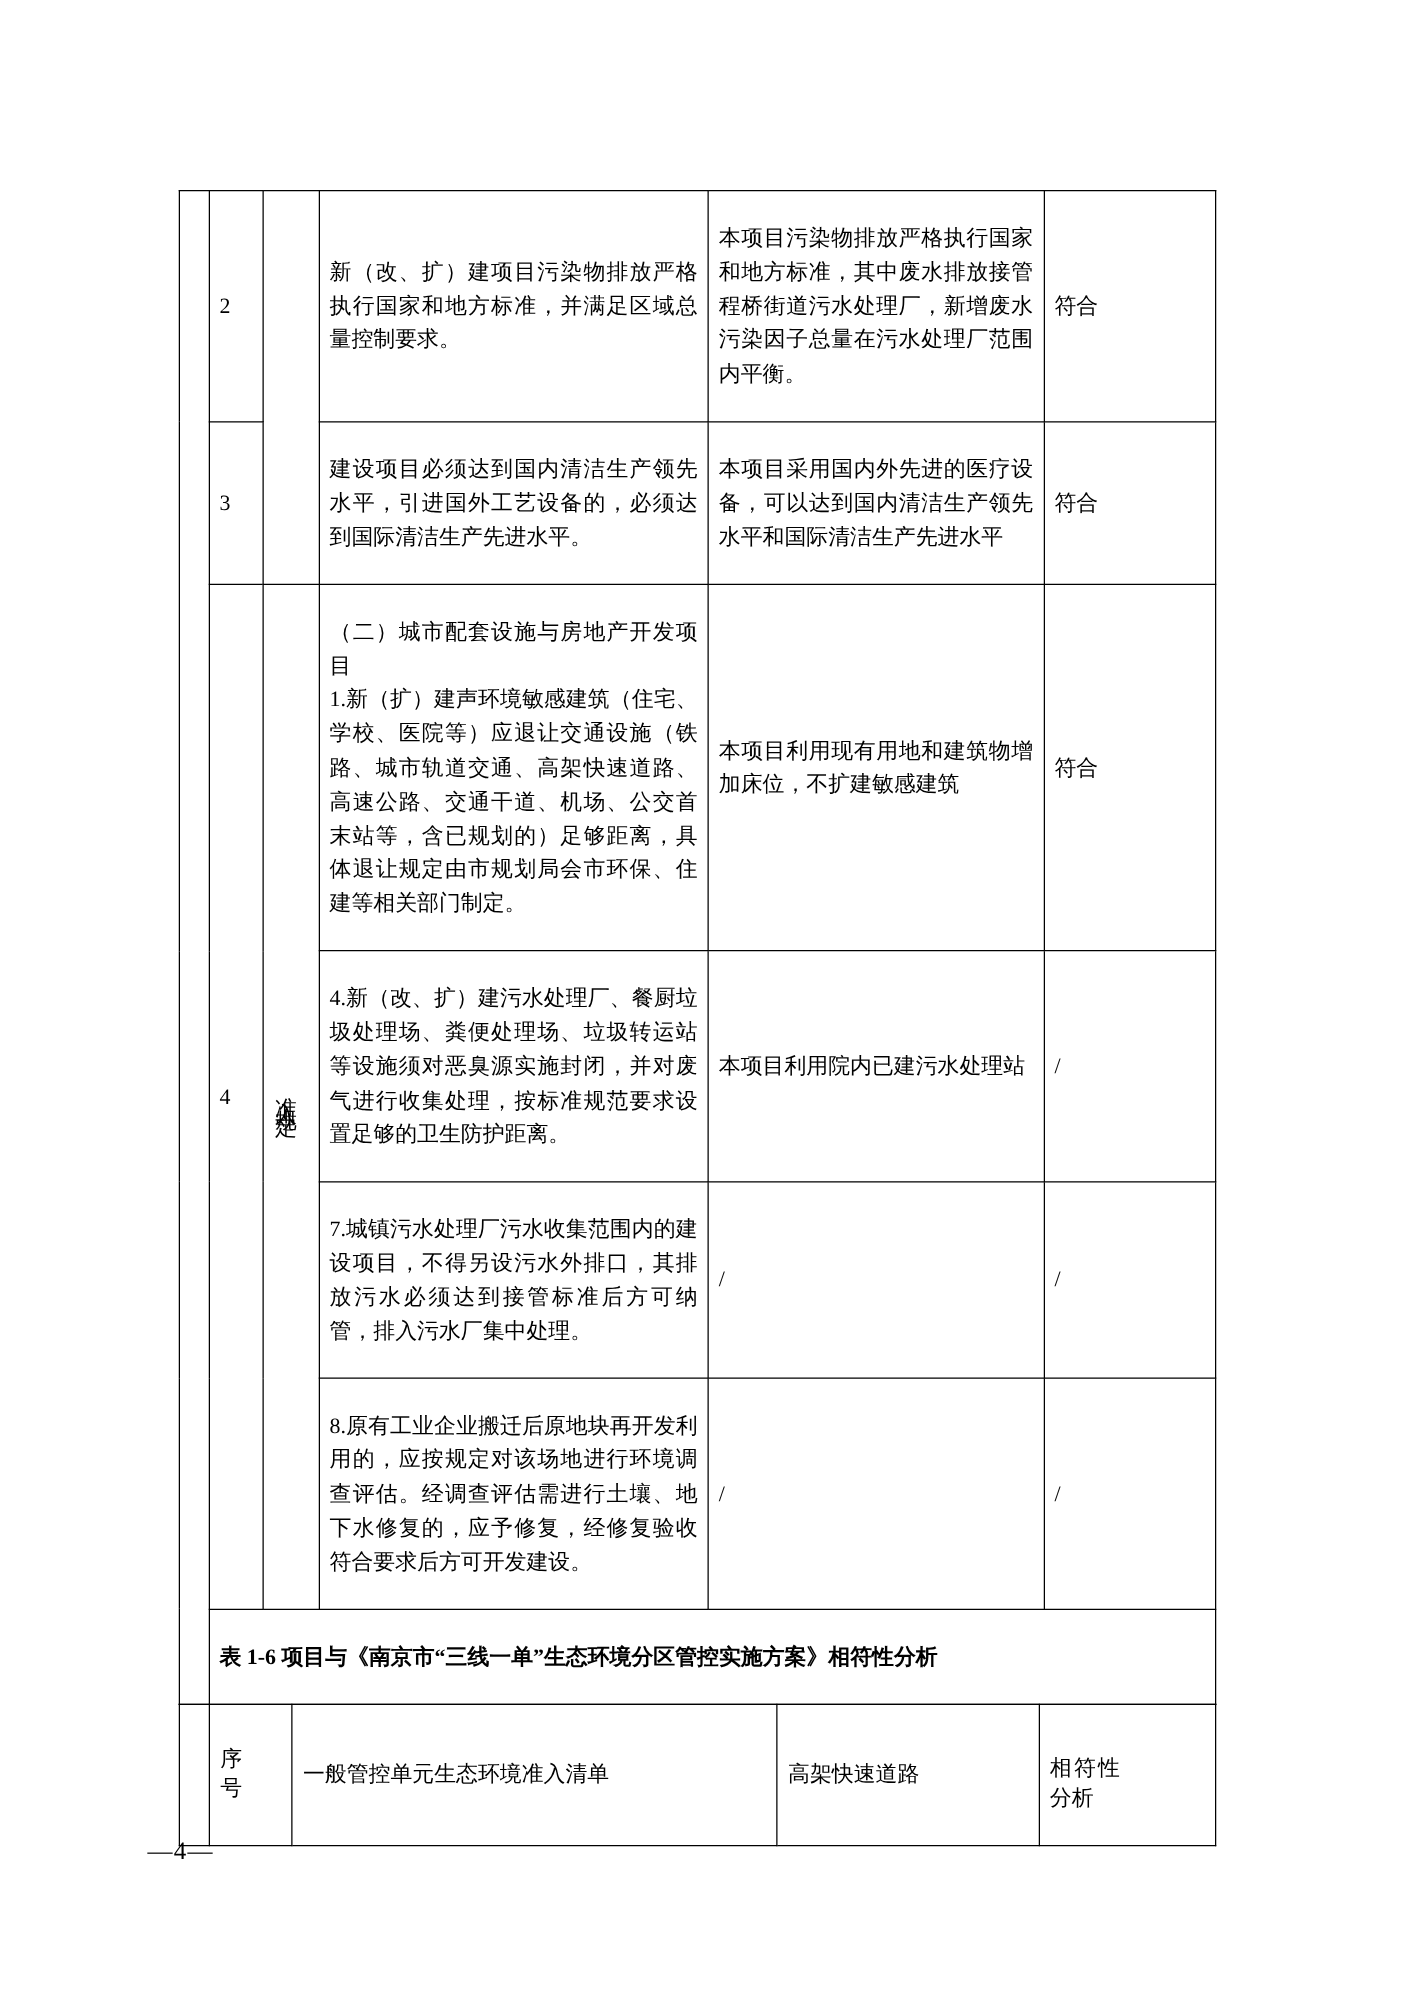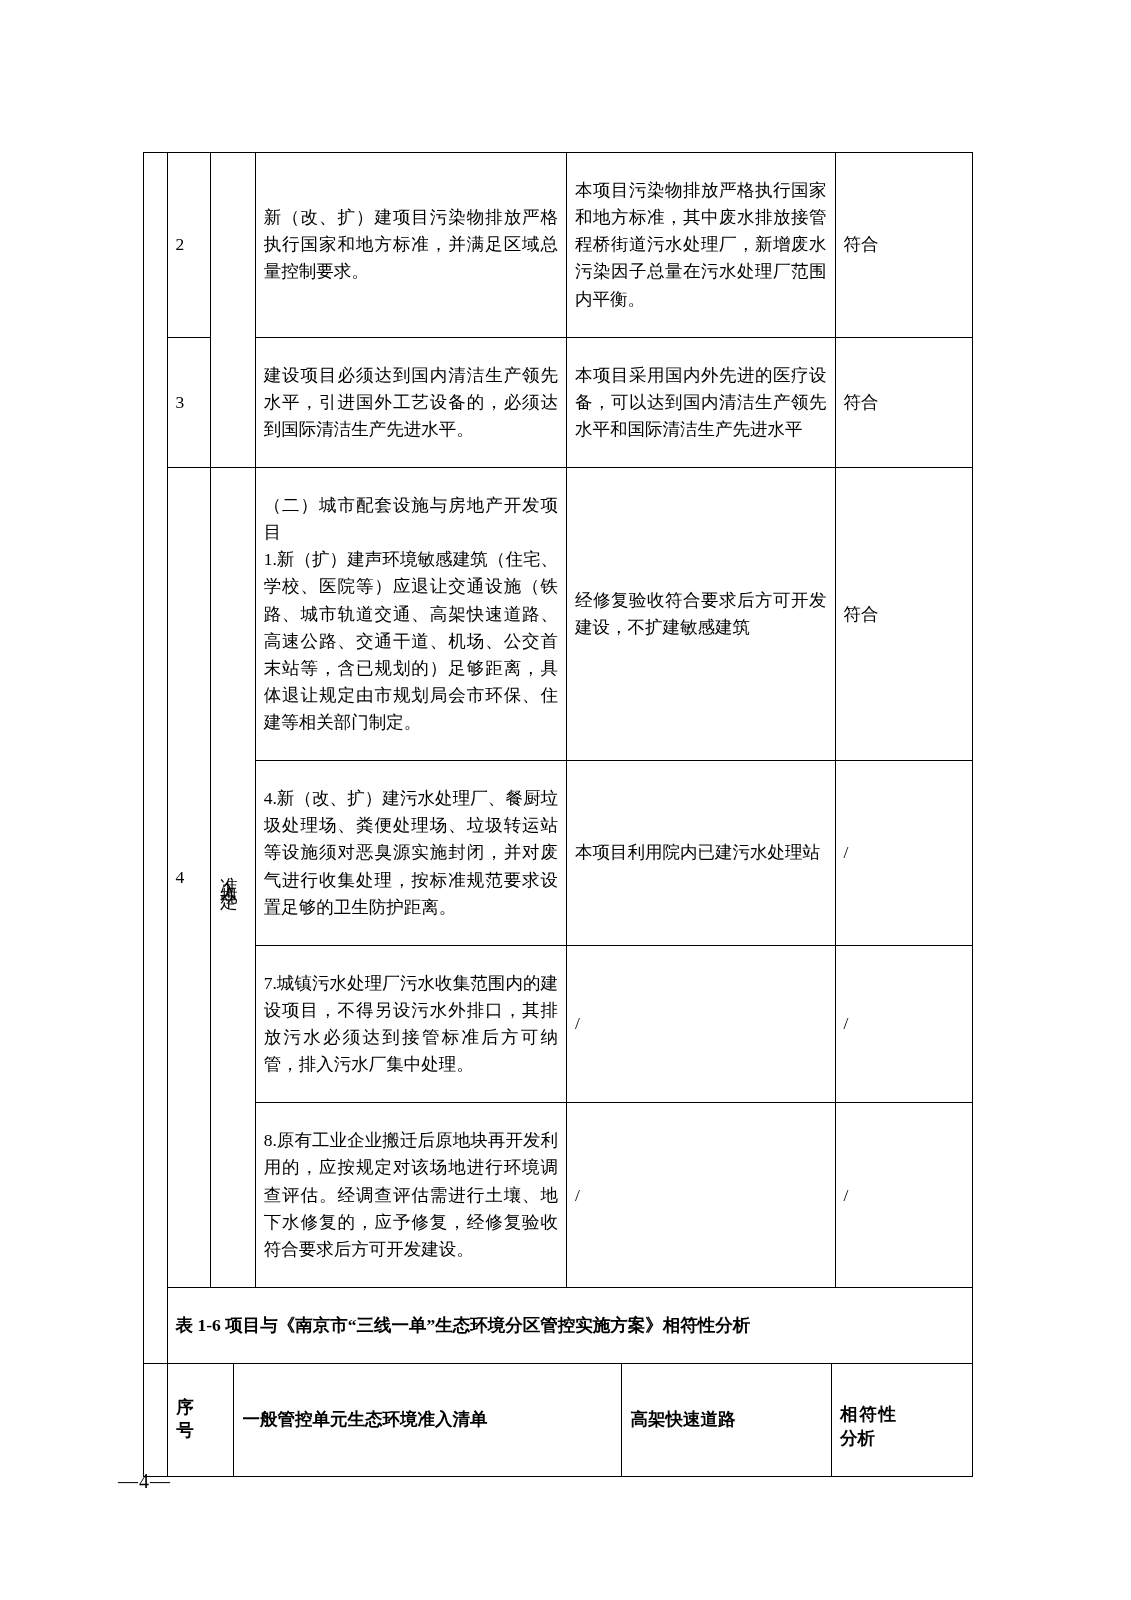--- a/index.html
+++ b/index.html
@@ -131,21 +131,21 @@
           <td class="req">建设项目必须达到国内清洁生产领先水平，引进国外工艺设备的，必须达到国际清洁生产先进水平。</td>
           <td class="req">本项目采用国内外先进的医疗设备，可以达到国内清洁生产领先水平和国际清洁生产先进水平</td>
           <td class="center">符合</td>
         </tr>
 
         <tr>
           <td class="num" rowspan="4">4</td>
           <td class="vertical-label" rowspan="4"><span class="vert-inner">准入规定</span></td>
           <td class="req" style="white-space: pre-line; margin-left: 28px;">（二）城市配套设施与房地产开发项目
 1.新（扩）建声环境敏感建筑（住宅、学校、医院等）应退让交通设施（铁路、城市轨道交通、高架快速道路、高速公路、交通干道、机场、公交首末站等，含已规划的）足够距离，具体退让规定由市规划局会市环保、住建等相关部门制定。</td>
-          <td class="center">经修复验收符合要求后方可开发建设，不扩建敏感建筑</td>
+          <td class="center">本项目利用现有用地和建筑物增加床位，不扩建敏感建筑</td>
           <td class="center">符合</td>
         </tr>
 
         <tr>
           <td class="req">4.新（改、扩）建污水处理厂、餐厨垃圾处理场、粪便处理场、垃圾转运站等设施须对恶臭源实施封闭，并对废气进行收集处理，按标准规范要求设置足够的卫生防护距离。</td>
           <td class="center">本项目利用院内已建污水处理站</td>
           <td class="center">/</td>
         </tr>
 
         <tr>
@@ -159,21 +159,21 @@
           <td class="center">/</td>
           <td class="center">/</td>
         </tr>
 
         <tr>
           <td class="caption-cell" colspan="5">表 1-6 项目与《南京市“三线一单”生态环境分区管控实施方案》相符性分析</td>
         </tr>
       </tbody>
     </table>
 
-    <table class="doc-table" style="margin-top:-1px;font-weight:bold;">
+    <table class="doc-table" style="margin-top:-1px;">
       <colgroup>
         <col class="c-outer">
         <col style="width:60px;">
         <col style="width:352px;">
         <col style="width:190px;">
         <col style="width:128px;">
       </colgroup>
       <tbody>
         <tr>
           <td class="outer-blank"></td>

